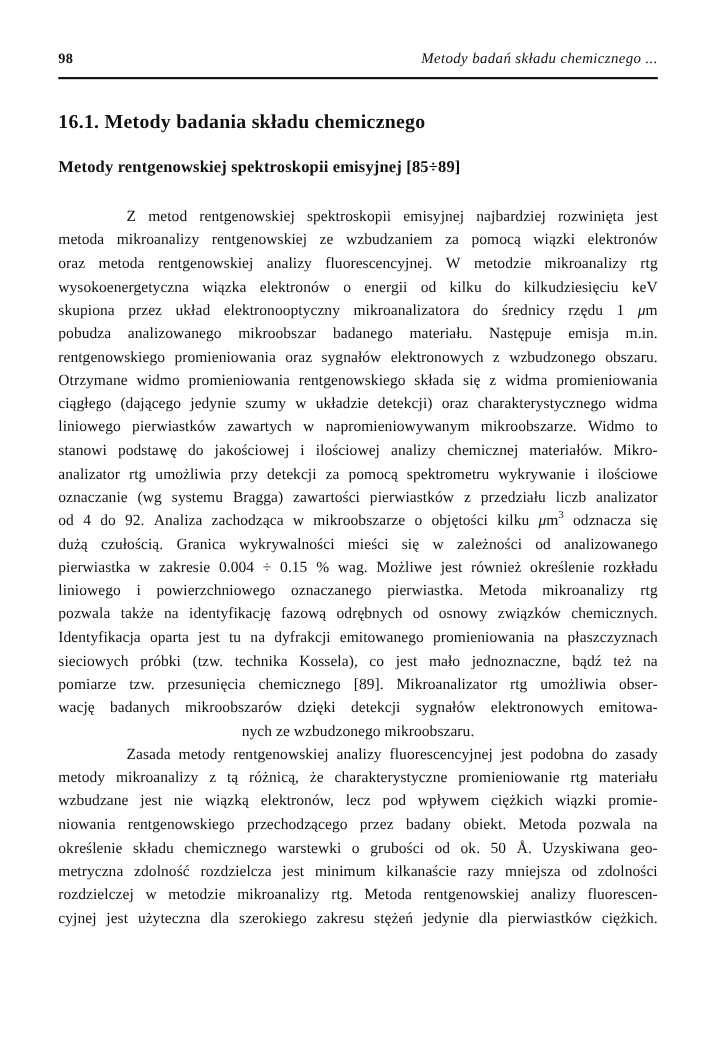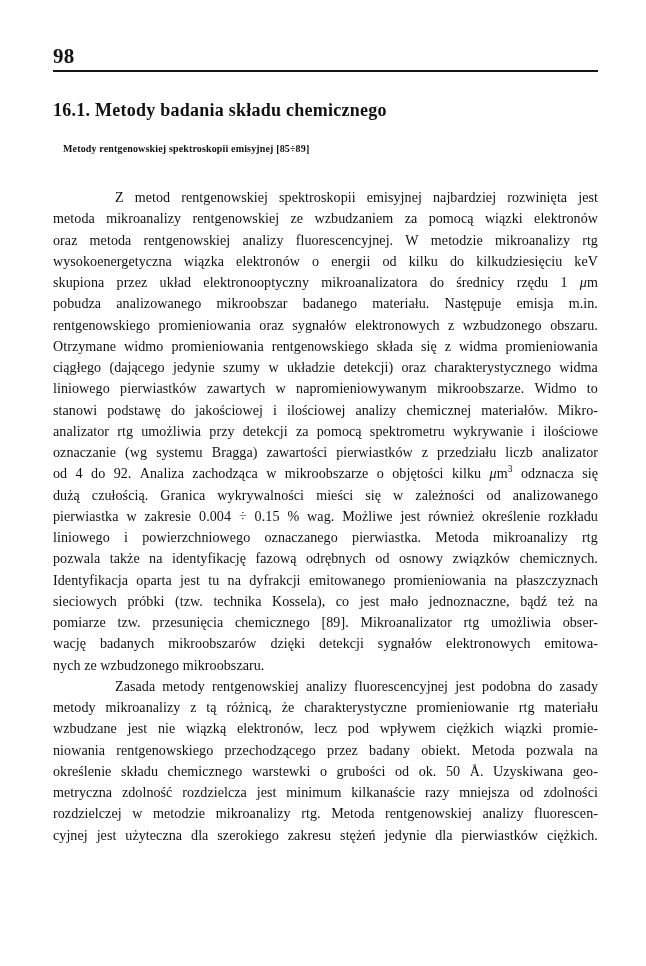--- a/index.html
+++ b/index.html
@@ -27,21 +27,21 @@
     left: 53px;
     top: 46px;
     width: 545px;
     height: 22px;
     display: flex;
     align-items: baseline;
     justify-content: space-between;
   }
 
   .folio {
-    font-size: 21px;
+    font-size: 13px;
     font-weight: bold;
     letter-spacing: 0.2px;
     line-height: 1;
     text-align: center;
   }
 
   .head-title {
     font-size: 13.5px;
     font-style: italic;
     letter-spacing: 0.35px;
@@ -65,24 +65,24 @@
     top: 99px;
     width: 545px;
     font-size: 18px;
     font-weight: bold;
     letter-spacing: 0.25px;
     line-height: 1.25;
   }
 
   .sub-heading {
     position: absolute;
-    left: 63px;
+    left: 53px;
     top: 143px;
     width: 545px;
-    font-size: 10px;
+    font-size: 15px;
     font-weight: bold;
     letter-spacing: 0.15px;
     line-height: 1.25;
   }
 
   
   .lines {
     position: absolute;
     left: 53px;
     width: 545px;
@@ -124,20 +124,21 @@
     line-height: 0;
   }
 </style>
 </head>
 <body>
 
 <div class="page">
 
   <div class="running-head">
     <span class="folio">98</span>
+    <span class="head-title">Metody badań składu chemicznego ...</span>
   </div>
   <div class="head-rule"></div>
 
   <div class="section-heading">16.1. Metody badania składu chemicznego</div>
 
   <div class="sub-heading">Metody rentgenowskiej spektroskopii emisyjnej [85÷89]</div>
 
   <div class="lines" id="body-lines" style="top:187px;">
       <div class="line just indent"><span>Z</span><span>metod</span><span>rentgenowskiej</span><span>spektroskopii</span><span>emisyjnej</span><span>najbardziej</span><span>rozwinięta</span><span>jest</span></div>
       <div class="line just"><span>metoda</span><span>mikroanalizy</span><span>rentgenowskiej</span><span>ze</span><span>wzbudzaniem</span><span>za</span><span>pomocą</span><span>wiązki</span><span>elektronów</span></div>
@@ -154,21 +155,21 @@
       <div class="line just"><span>oznaczanie</span><span>(wg</span><span>systemu</span><span>Bragga)</span><span>zawartości</span><span>pierwiastków</span><span>z</span><span>przedziału</span><span>liczb</span><span>analizator</span></div>
       <div class="line just"><span>od</span><span>4</span><span>do</span><span>92.</span><span>Analiza</span><span>zachodząca</span><span>w</span><span>mikroobszarze</span><span>o</span><span>objętości</span><span>kilku</span><span><span class="it">μ</span>m<sup>3</sup></span><span>odznacza</span><span>się</span></div>
       <div class="line just"><span>dużą</span><span>czułością.</span><span>Granica</span><span>wykrywalności</span><span>mieści</span><span>się</span><span>w</span><span>zależności</span><span>od</span><span>analizowanego</span></div>
       <div class="line just"><span>pierwiastka</span><span>w</span><span>zakresie</span><span>0.004</span><span>÷</span><span>0.15</span><span>%</span><span>wag.</span><span>Możliwe</span><span>jest</span><span>również</span><span>określenie</span><span>rozkładu</span></div>
       <div class="line just"><span>liniowego</span><span>i</span><span>powierzchniowego</span><span>oznaczanego</span><span>pierwiastka.</span><span>Metoda</span><span>mikroanalizy</span><span>rtg</span></div>
       <div class="line just"><span>pozwala</span><span>także</span><span>na</span><span>identyfikację</span><span>fazową</span><span>odrębnych</span><span>od</span><span>osnowy</span><span>związków</span><span>chemicznych.</span></div>
       <div class="line just"><span>Identyfikacja</span><span>oparta</span><span>jest</span><span>tu</span><span>na</span><span>dyfrakcji</span><span>emitowanego</span><span>promieniowania</span><span>na</span><span>płaszczyznach</span></div>
       <div class="line just"><span>sieciowych</span><span>próbki</span><span>(tzw.</span><span>technika</span><span>Kossela),</span><span>co</span><span>jest</span><span>mało</span><span>jednoznaczne,</span><span>bądź</span><span>też</span><span>na</span></div>
       <div class="line just"><span>pomiarze</span><span>tzw.</span><span>przesunięcia</span><span>chemicznego</span><span>[89].</span><span>Mikroanalizator</span><span>rtg</span><span>umożliwia</span><span>obser-</span></div>
       <div class="line just"><span>wację</span><span>badanych</span><span>mikroobszarów</span><span>dzięki</span><span>detekcji</span><span>sygnałów</span><span>elektronowych</span><span>emitowa-</span></div>
-      <div class="line flush" style="gap: 0px;"><span>nych ze wzbudzonego mikroobszaru.</span></div>
+      <div class="line flush" style="gap: 0px; justify-content: center;"><span>nych ze wzbudzonego mikroobszaru.</span></div>
       <div class="line just indent"><span>Zasada</span><span>metody</span><span>rentgenowskiej</span><span>analizy</span><span>fluorescencyjnej</span><span>jest</span><span>podobna</span><span>do</span><span>zasady</span></div>
       <div class="line just"><span>metody</span><span>mikroanalizy</span><span>z</span><span>tą</span><span>różnicą,</span><span>że</span><span>charakterystyczne</span><span>promieniowanie</span><span>rtg</span><span>materiału</span></div>
       <div class="line just"><span>wzbudzane</span><span>jest</span><span>nie</span><span>wiązką</span><span>elektronów,</span><span>lecz</span><span>pod</span><span>wpływem</span><span>ciężkich</span><span>wiązki</span><span>promie-</span></div>
       <div class="line just"><span>niowania</span><span>rentgenowskiego</span><span>przechodzącego</span><span>przez</span><span>badany</span><span>obiekt.</span><span>Metoda</span><span>pozwala</span><span>na</span></div>
       <div class="line just"><span>określenie</span><span>składu</span><span>chemicznego</span><span>warstewki</span><span>o</span><span>grubości</span><span>od</span><span>ok.</span><span>50</span><span>Å.</span><span>Uzyskiwana</span><span>geo-</span></div>
       <div class="line just"><span>metryczna</span><span>zdolność</span><span>rozdzielcza</span><span>jest</span><span>minimum</span><span>kilkanaście</span><span>razy</span><span>mniejsza</span><span>od</span><span>zdolności</span></div>
       <div class="line just"><span>rozdzielczej</span><span>w</span><span>metodzie</span><span>mikroanalizy</span><span>rtg.</span><span>Metoda</span><span>rentgenowskiej</span><span>analizy</span><span>fluorescen-</span></div>
       <div class="line just"><span>cyjnej</span><span>jest</span><span>użyteczna</span><span>dla</span><span>szerokiego</span><span>zakresu</span><span>stężeń</span><span>jedynie</span><span>dla</span><span>pierwiastków</span><span>ciężkich.</span></div>
     </div>
 

